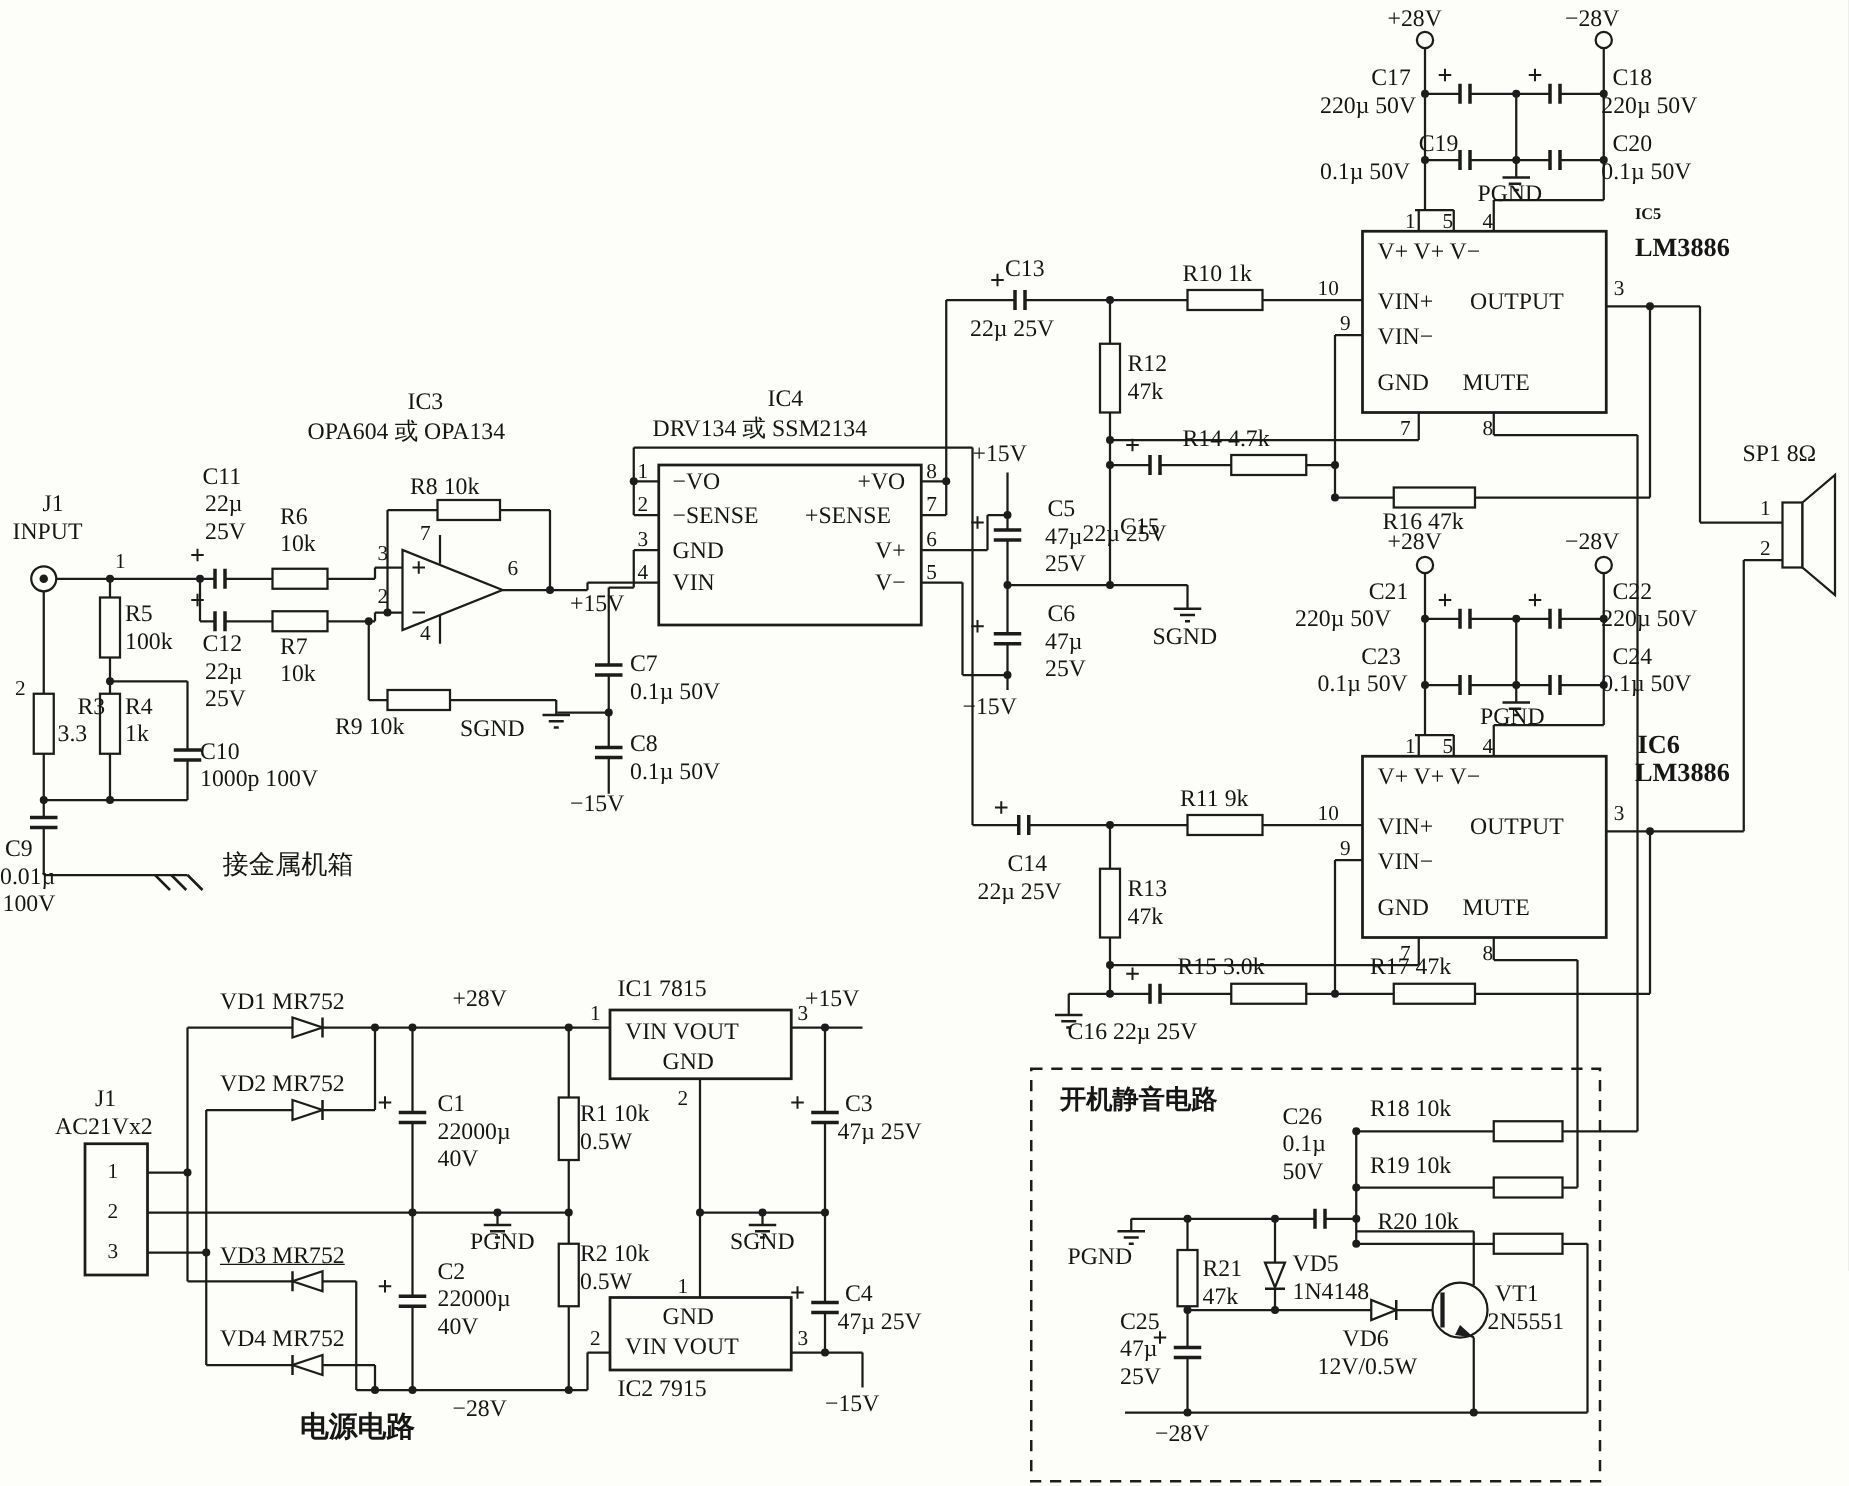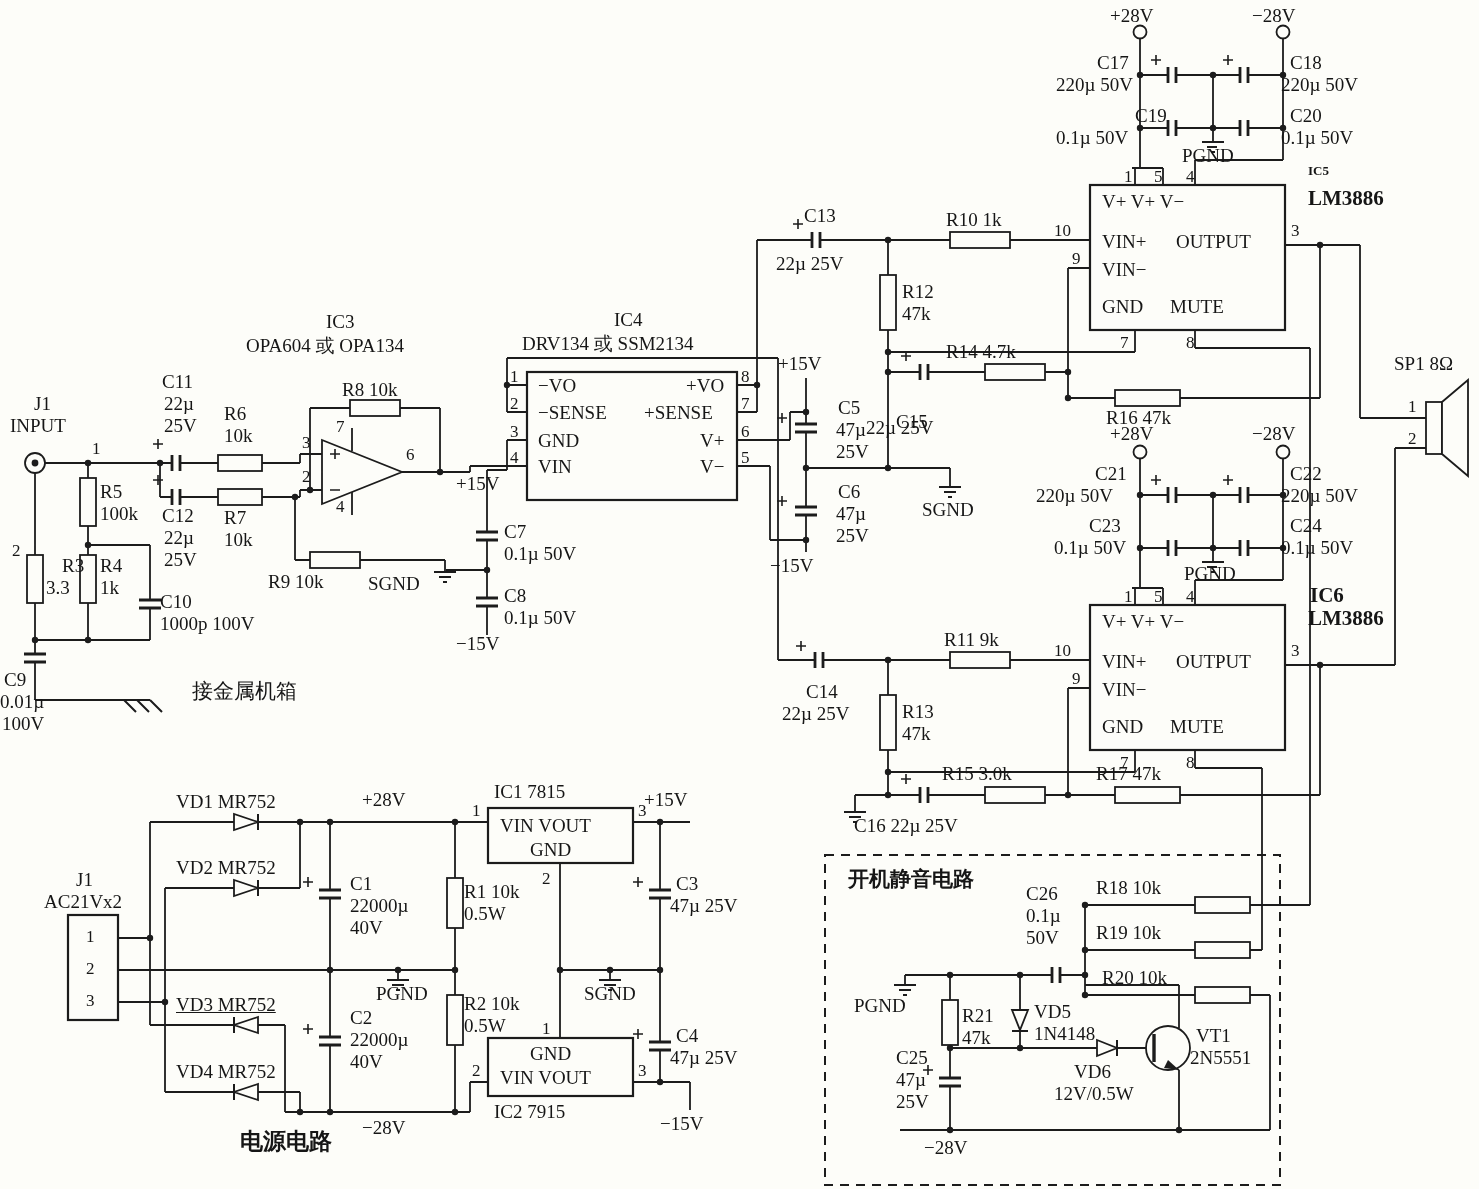--- a/index.html
+++ b/index.html
@@ -366,21 +366,21 @@
       <div class="lbl" style="left: 538px; top: 376px;">−VO</div>
       <div class="lbl" style="left: 686px; top: 376px;">+VO</div>
       <div class="lbl" style="left: 538px; top: 403px;">−SENSE</div>
       <div class="lbl" style="left: 644px; top: 403px;">+SENSE</div>
       <div class="lbl" style="left: 538px; top: 431px;">GND</div>
       <div class="lbl" style="left: 700px; top: 431px;">V+</div>
       <div class="lbl" style="left: 538px; top: 457px;">VIN</div>
       <div class="lbl" style="left: 700px; top: 457px;">V−</div>
       <div class="lbl" style="left: 326px; top: 312px;">IC3</div>
       <div class="lbl" style="left: 246px; top: 336px;">OPA604 或 OPA134</div>
-      <div class="lbl" style="left: 342px; top: 380px;">R8 10k</div>
+      <div class="lbl" style="left: 328px; top: 380px;">R8 10k</div>
       <div class="lbl" style="left: 302px; top: 434px; font-size: 17px;">3</div>
       <div class="lbl" style="left: 302px; top: 468px; font-size: 17px;">2</div>
       <div class="lbl" style="left: 336px; top: 418px; font-size: 17px;">7</div>
       <div class="lbl" style="left: 336px; top: 498px; font-size: 17px;">4</div>
       <div class="lbl" style="left: 406px; top: 446px; font-size: 17px;">6</div>
       <div class="lbl" style="left: 34px; top: 394px;">J1</div>
       <div class="lbl" style="left: 10px; top: 416px;">INPUT</div>
       <div class="lbl" style="left: 92px; top: 440px; font-size: 17px;">1</div>
       <div class="lbl" style="left: 162px; top: 372px;">C11</div>
       <div class="lbl" style="left: 164px; top: 394px;">22µ</div>
@@ -397,21 +397,21 @@
       <div class="lbl" style="left: 12px; top: 542px; font-size: 17px;">2</div>
       <div class="lbl" style="left: 62px; top: 556px;">R3</div>
       <div class="lbl" style="left: 46px; top: 578px;">3.3</div>
       <div class="lbl" style="left: 100px; top: 556px;">R4</div>
       <div class="lbl" style="left: 100px; top: 578px;">1k</div>
       <div class="lbl" style="left: 160px; top: 592px;">C10</div>
       <div class="lbl" style="left: 160px; top: 614px;">1000p 100V</div>
       <div class="lbl" style="left: 4px; top: 670px;">C9</div>
       <div class="lbl" style="left: 0px; top: 692px;">0.01µ</div>
       <div class="lbl" style="left: 2px; top: 714px;">100V</div>
-      <div class="lbl" style="left: 178px; top: 680px; font-size: 21px; margin-left: 14px;">接金属机箱</div>
+      <div class="lbl" style="left: 178px; top: 680px; font-size: 21px;">接金属机箱</div>
       <div class="lbl" style="left: 268px; top: 572px;">R9 10k</div>
       <div class="lbl" style="left: 368px; top: 574px;">SGND</div>
       <div class="lbl" style="left: 456px; top: 474px;">+15V</div>
       <div class="lbl" style="left: 504px; top: 522px;">C7</div>
       <div class="lbl" style="left: 504px; top: 544px;">0.1µ 50V</div>
       <div class="lbl" style="left: 504px; top: 586px;">C8</div>
       <div class="lbl" style="left: 504px; top: 608px;">0.1µ 50V</div>
       <div class="lbl" style="left: 456px; top: 634px;">−15V</div>
       <div class="lbl" style="left: 778px; top: 354px;">+15V</div>
       <div class="lbl" style="left: 838px; top: 398px;">C5</div>

